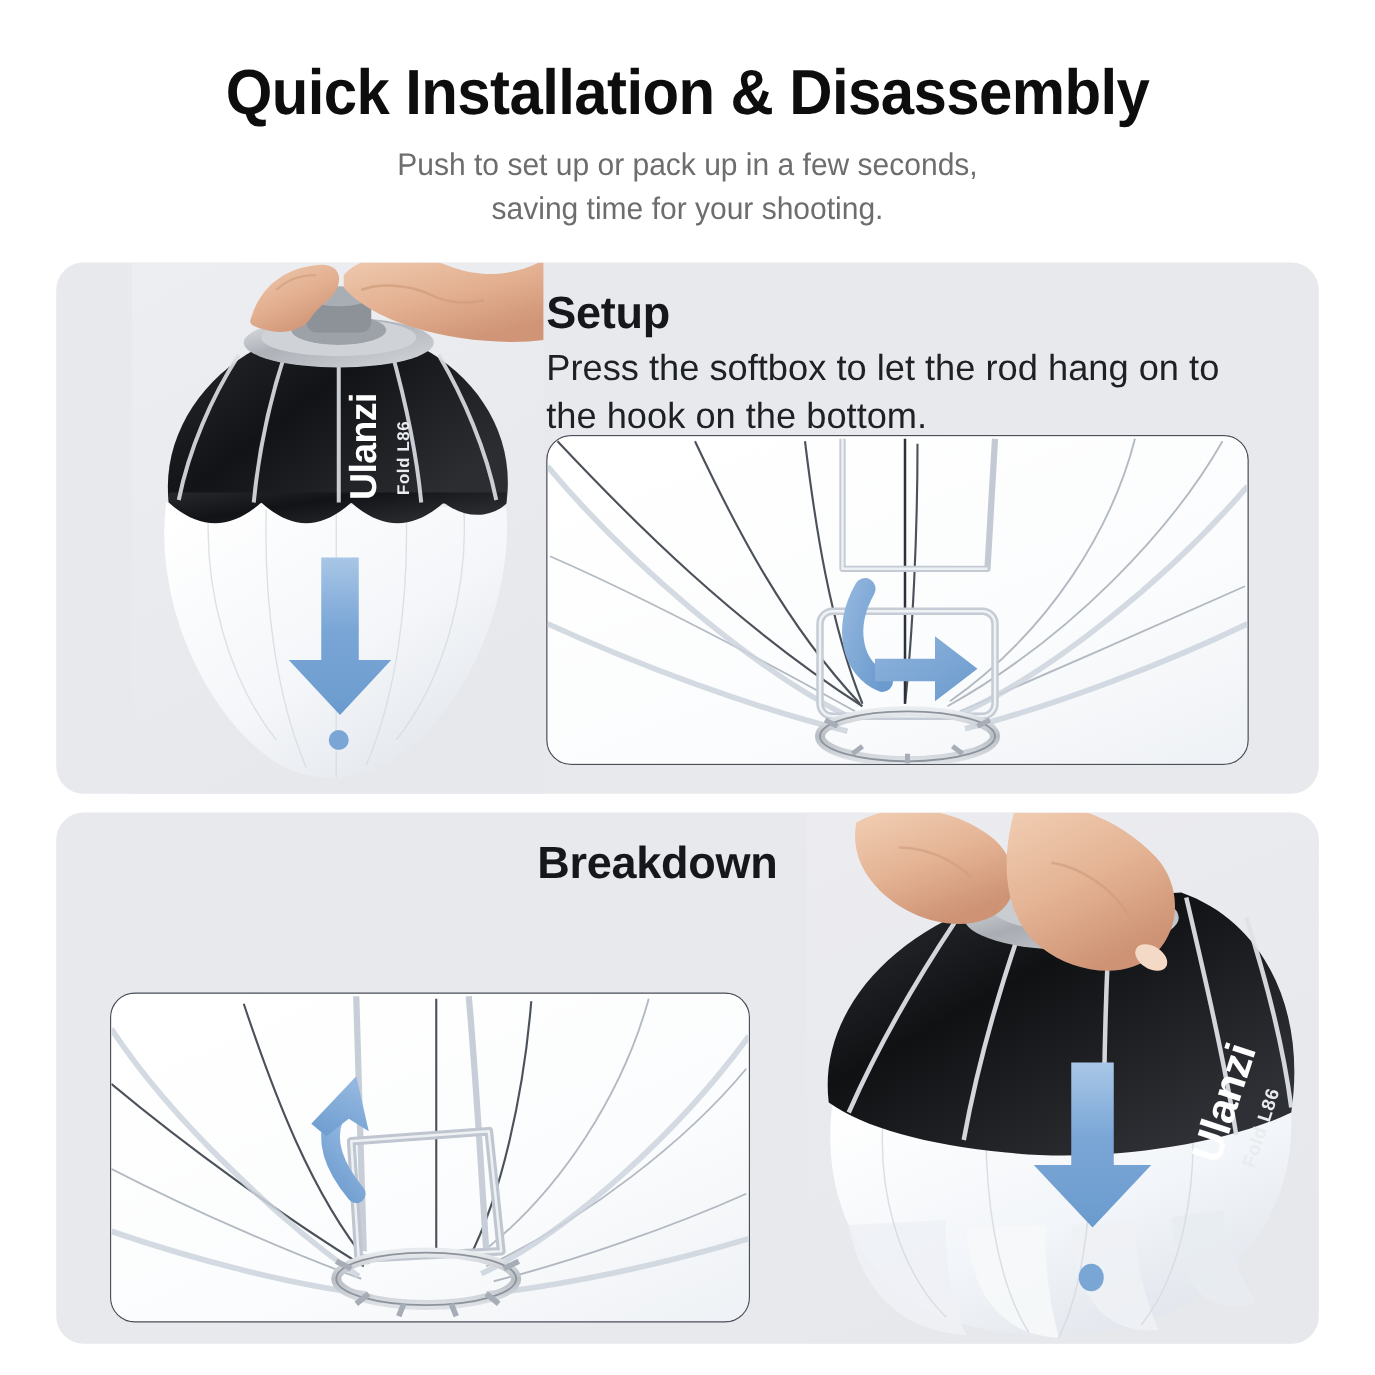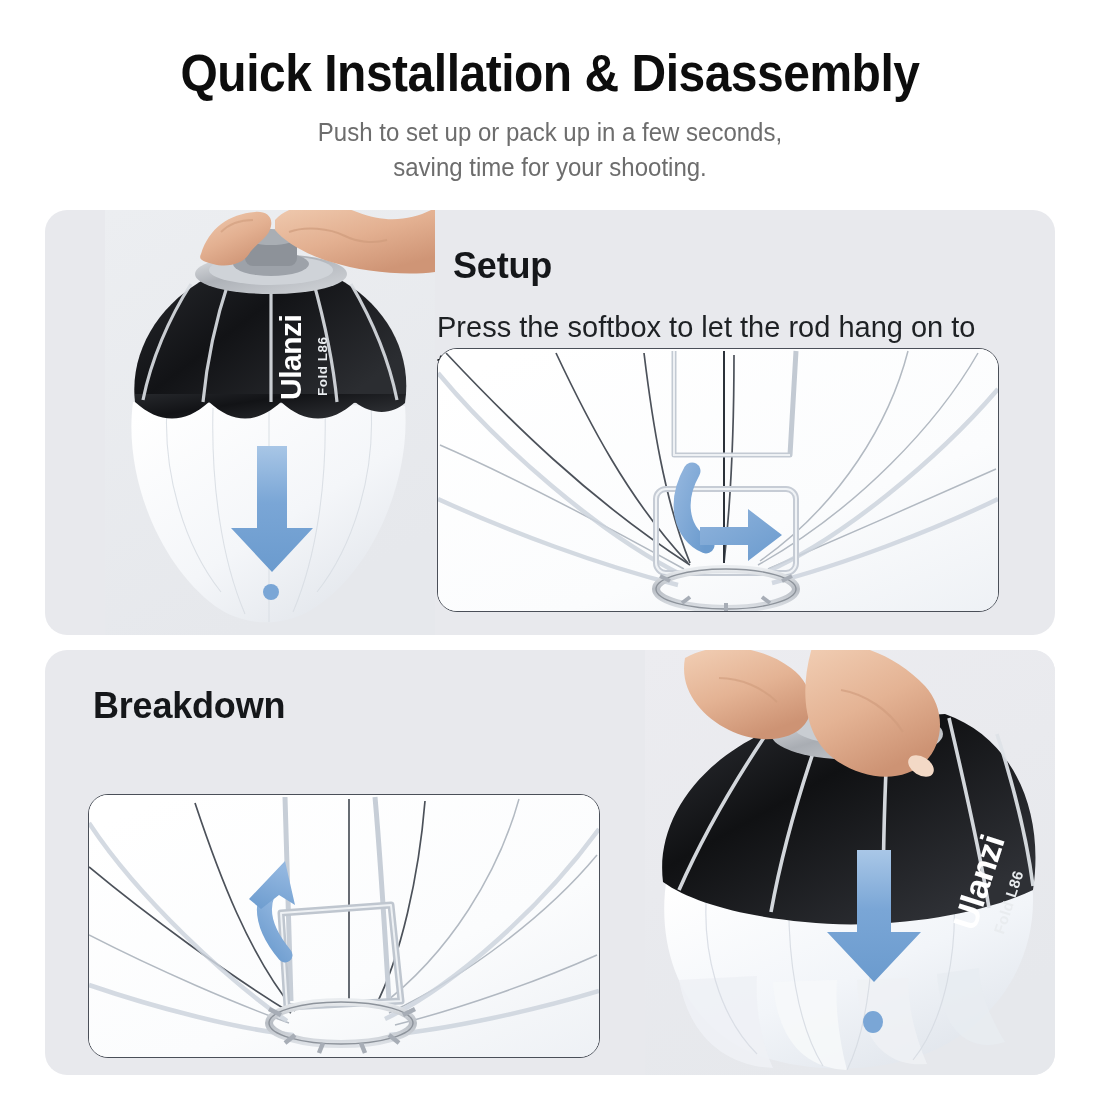--- a/index.html
+++ b/index.html
@@ -70,24 +70,24 @@
     width: 1010px;
     height: 425px;
     overflow: hidden;
   }
 
   
   .step-text {
     position: absolute;
   }
   #setup-text { left: 392px; top: 20px; width: 545px; }
-  #breakdown-text { left: 32px; top: 20px; width: 545px; }
+  #breakdown-text { left: 32px; top: 20px; width: 545px; text-align: right; }
 
   .step-title {
-    margin: 16px;
+    margin: 0;
     font-size: 36px;
     font-weight: 700;
     color: #15171a;
     line-height: 1.12;
     letter-spacing: -0.2px;
   }
   .step-desc {
     margin: 0;
     padding-top: 7px;
     font-size: 29px;

